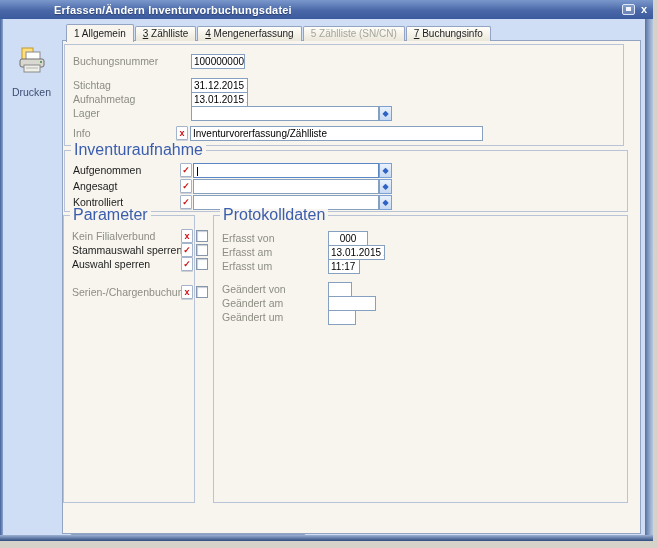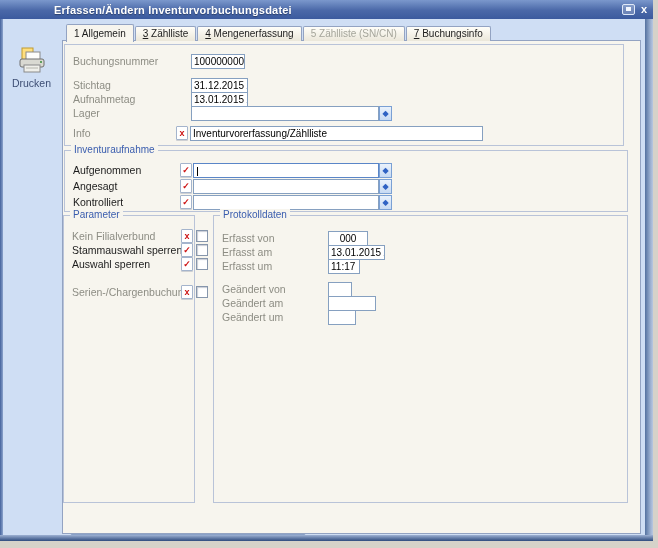--- a/index.html
+++ b/index.html
@@ -26,37 +26,37 @@
   }
   .restore .inner { position:absolute; left:3px; top:2px; width:5px; height:4px; background:#f2f6fd; }
   .closeglyph { font-weight:bold; font-size:11px; color:#fff; line-height:11px; }
   
   .edge-left { position:absolute; left:0; top:19px; bottom:6px; width:3px; background:linear-gradient(90deg,#44629c,#8ba3cc); }
   .edge-right { position:absolute; right:0; top:19px; bottom:6px; width:8px; background:linear-gradient(90deg,#54719f,#93a9cc 60%,#b9c8e0); }
   .bottombar { position:absolute; left:0; right:0; bottom:0; height:6px; background:linear-gradient(180deg,#9db1d3,#2e4b7e); }
   
   .sidebar { position:absolute; left:3px; top:19px; width:57px; bottom:6px; background:#cfdef4; }
   .print-tool { position:absolute; left:0; top:28px; width:57px; text-align:center; cursor:default; }
-  .print-label { margin-top:1px; color:#3d4e74; font-size:10.5px;text-align:center; }
+  .print-label { margin-top:10px; color:#3d4e74; font-size:10.5px;text-align:center; }
   
   .tabs { position:absolute; left:66px; top:23px; height:18px; display:flex; align-items:flex-end; z-index:5; }
   .tab {
     height:15px; line-height:14px; padding:0 7px; font-size:10px; color:#1c1c1c;
     background:linear-gradient(180deg,#fffef9,#ebe7da);
     border:1px solid #93a3c2; border-bottom:none; border-radius:2px 2px 0 0; margin-right:1px;
     white-space:nowrap;
   }
   .tab.active { height:18px; line-height:17px; background:#f7f5ee; margin-bottom:-1px; }
   .tab.disabled { color:#a5a59b; }
   .hotkey { text-decoration:underline; }
   
   .tabpage { position:absolute; left:62px; top:40px; width:579px; height:494px; background:#f7f5ee; border:1px solid #93a3c2; z-index:1; }
   
   .groupbox { position:absolute; border:1px solid #b9c3d8; z-index:2; }
-  .gb-title { position:absolute; top:-7px; left:6px; background:#f7f5ee; padding:0 3px; color:#3a5dae; font-size:10px; line-height:12px; }
+  .gb-title { position:absolute; top:-7px; left:6px; background:#f7f5ee; padding:0 3px; color:#3a5dae; font-size:16px; line-height:12px; }
   .row { position:absolute; left:0; right:0; height:15px; }
   .lbl { position:absolute; left:8px; top:1px; color:#8d8d84; font-size:10.5px; white-space:nowrap; }
   .lbl.on { color:#1c1c1c; }
   .field {
     position:absolute; height:15px; background:#fff; border:1px solid #86a0c0;
     font-size:10px; line-height:13px; padding:0 2px; color:#000; white-space:nowrap; overflow:hidden;
   }
   .field.num { text-align:right; }
   .spinbtn {
     position:absolute; width:13px; height:15px;

